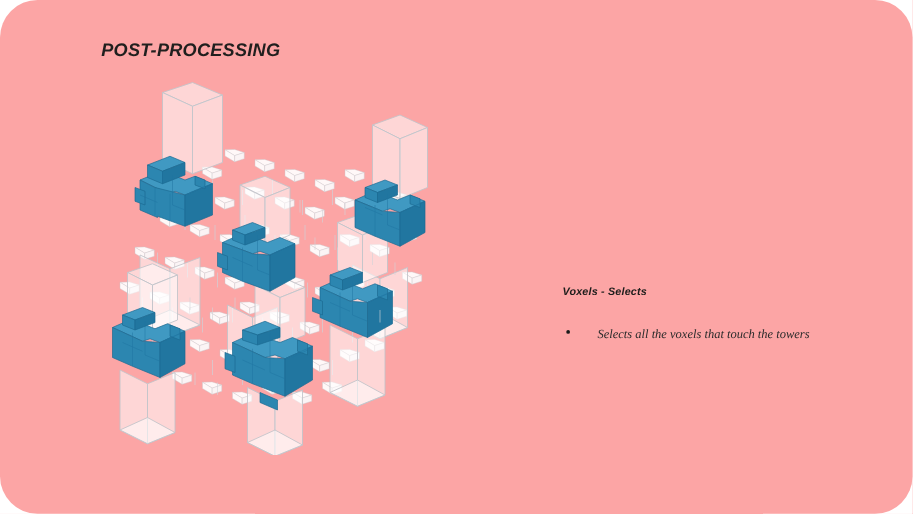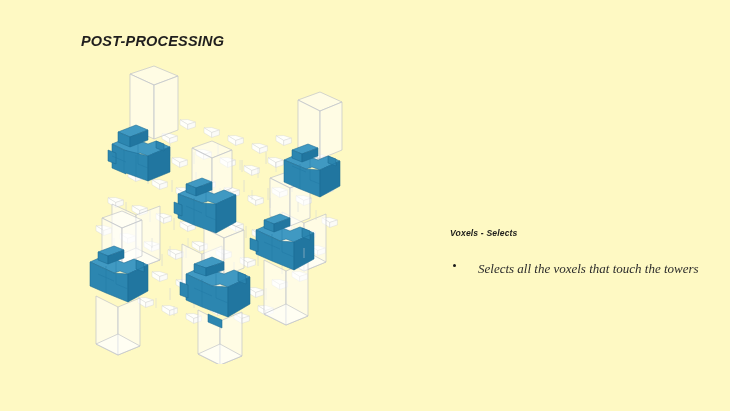--- a/index.html
+++ b/index.html
@@ -13,21 +13,22 @@
     height: 411px;
     position: relative;
     overflow: hidden;
     font-family: "Liberation Sans", sans-serif;
     -webkit-font-smoothing: antialiased;
   }
 
   #slide {
     position: absolute;
     inset: 0;
-    background: #fef9c3;
+    background: #fca5a5;
+    border-radius: 30px;
   }
 
   
   #slide-title {
     position: absolute;
     left: 81px;
     top: 33px;
     font-family: "Liberation Sans", sans-serif;
     font-size: 14.5px;
     font-weight: bold;
@@ -70,21 +71,21 @@
   #caption-list {
     margin: 0;
     padding: 0;
     list-style: none;
     margin-top: 23px;
   }
   .caption-item {
     position: relative;
     padding-left: 28px;
     font-family: "Liberation Serif", serif;
-    font-size: 13px;
+    font-size: 10px;
     font-style: italic;
     color: #2b2b2b;
     line-height: 1.3;
     white-space: nowrap;
   }
   .caption-bullet {
     position: absolute;
     left: 3px;
     top: 3px;
     width: 3.2px;

